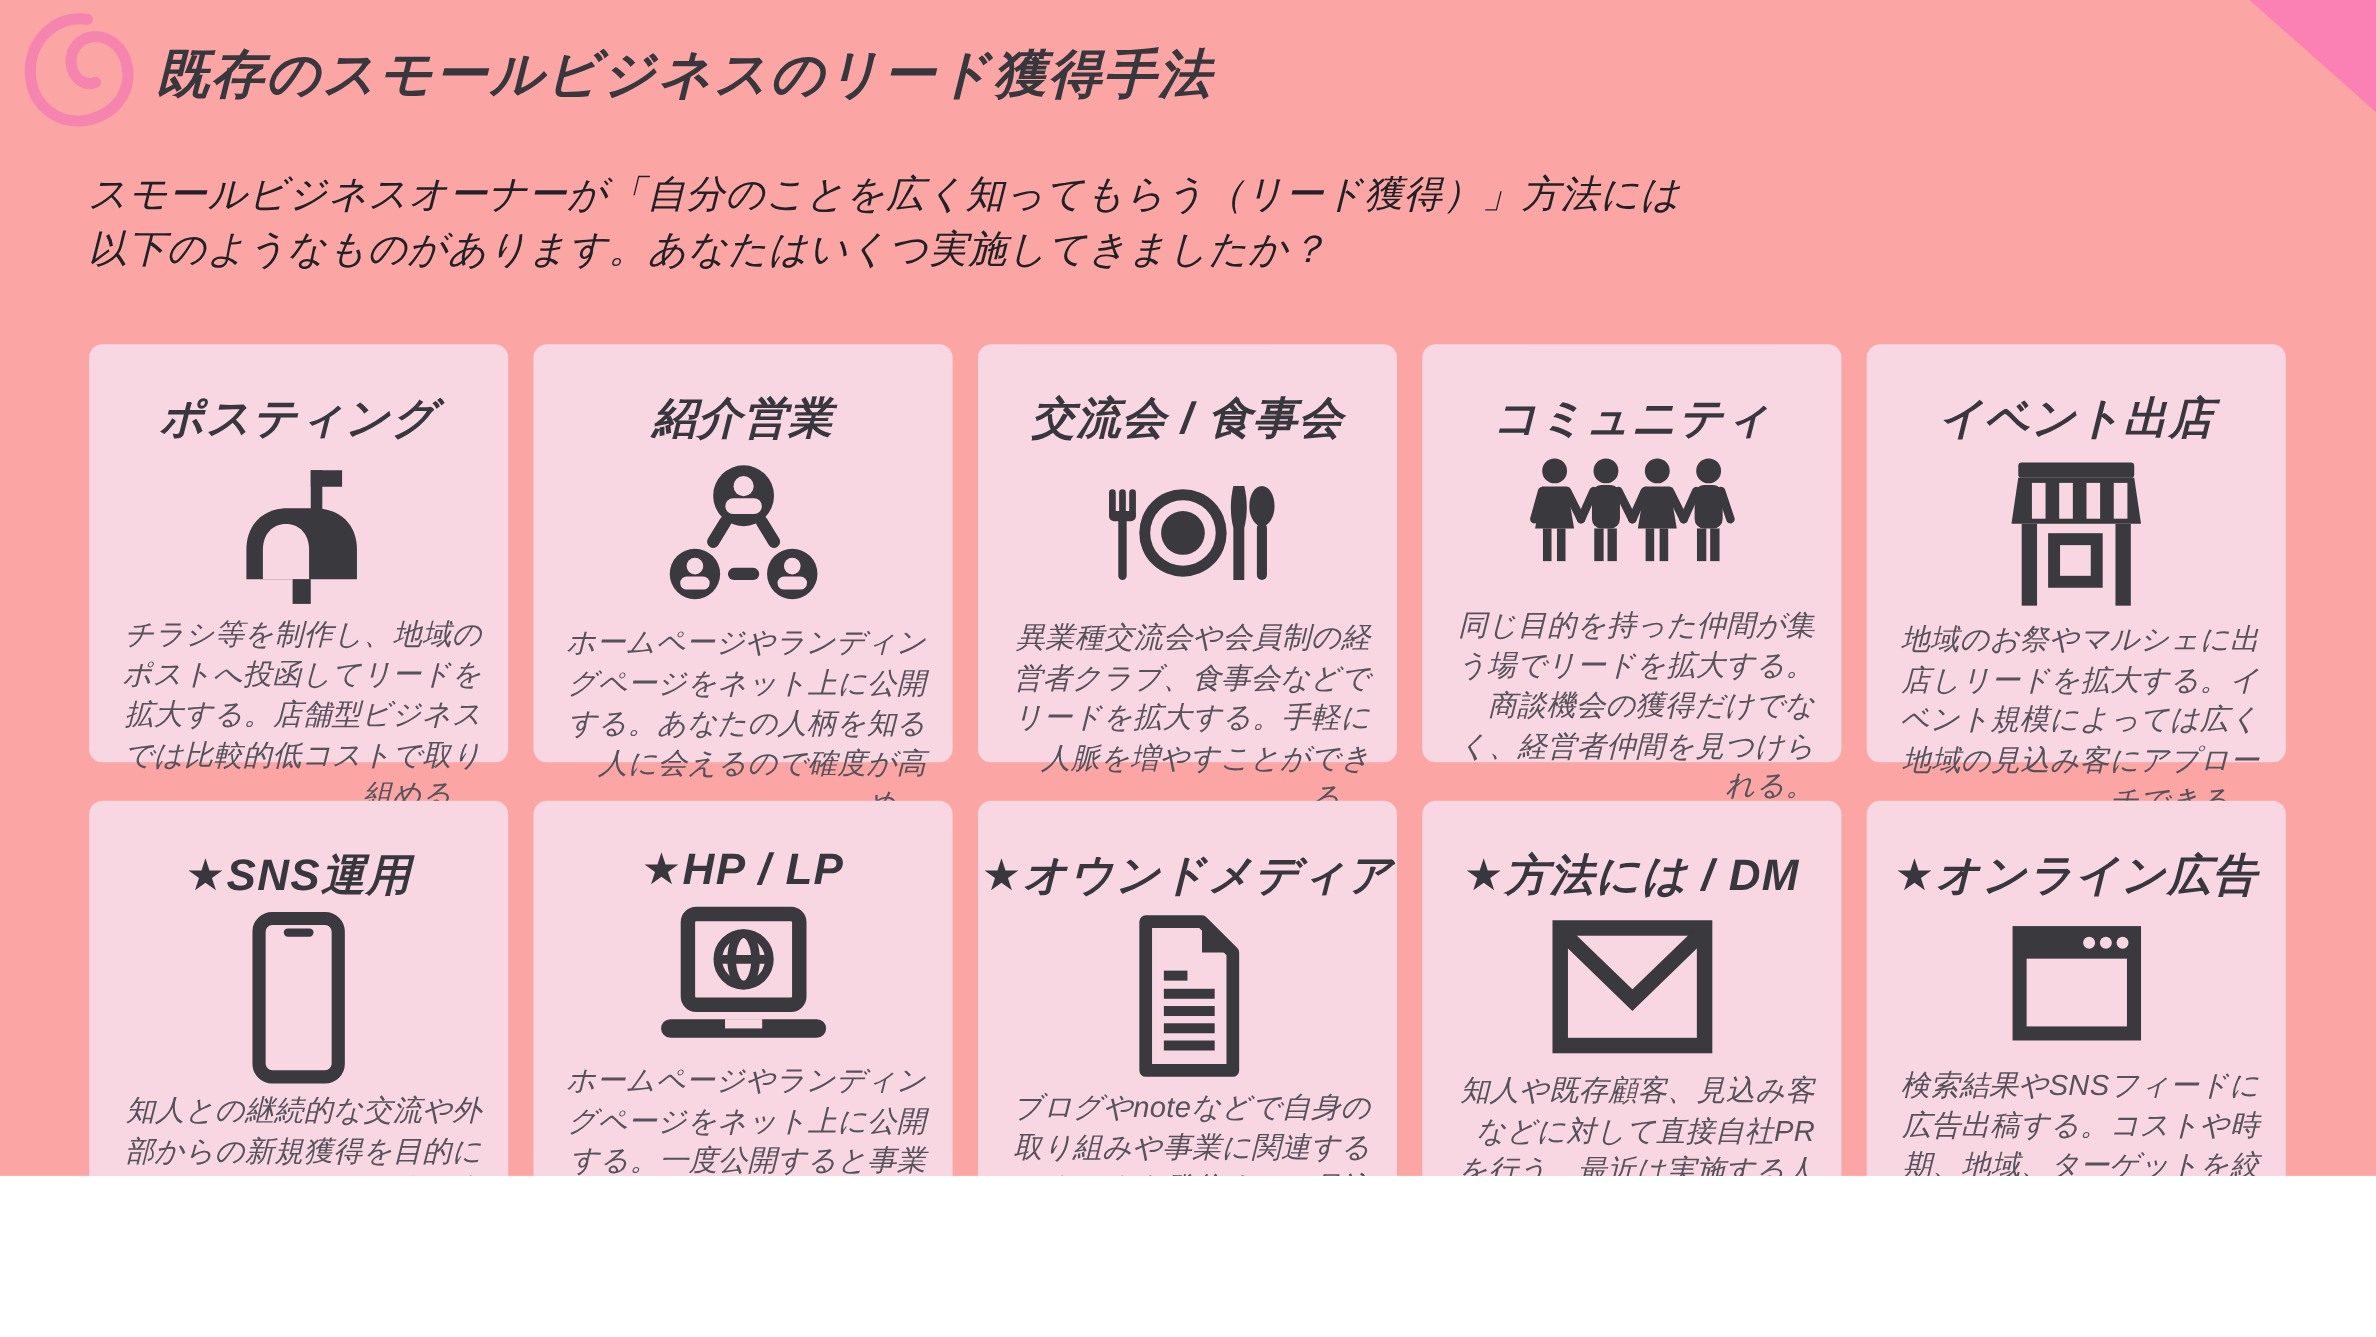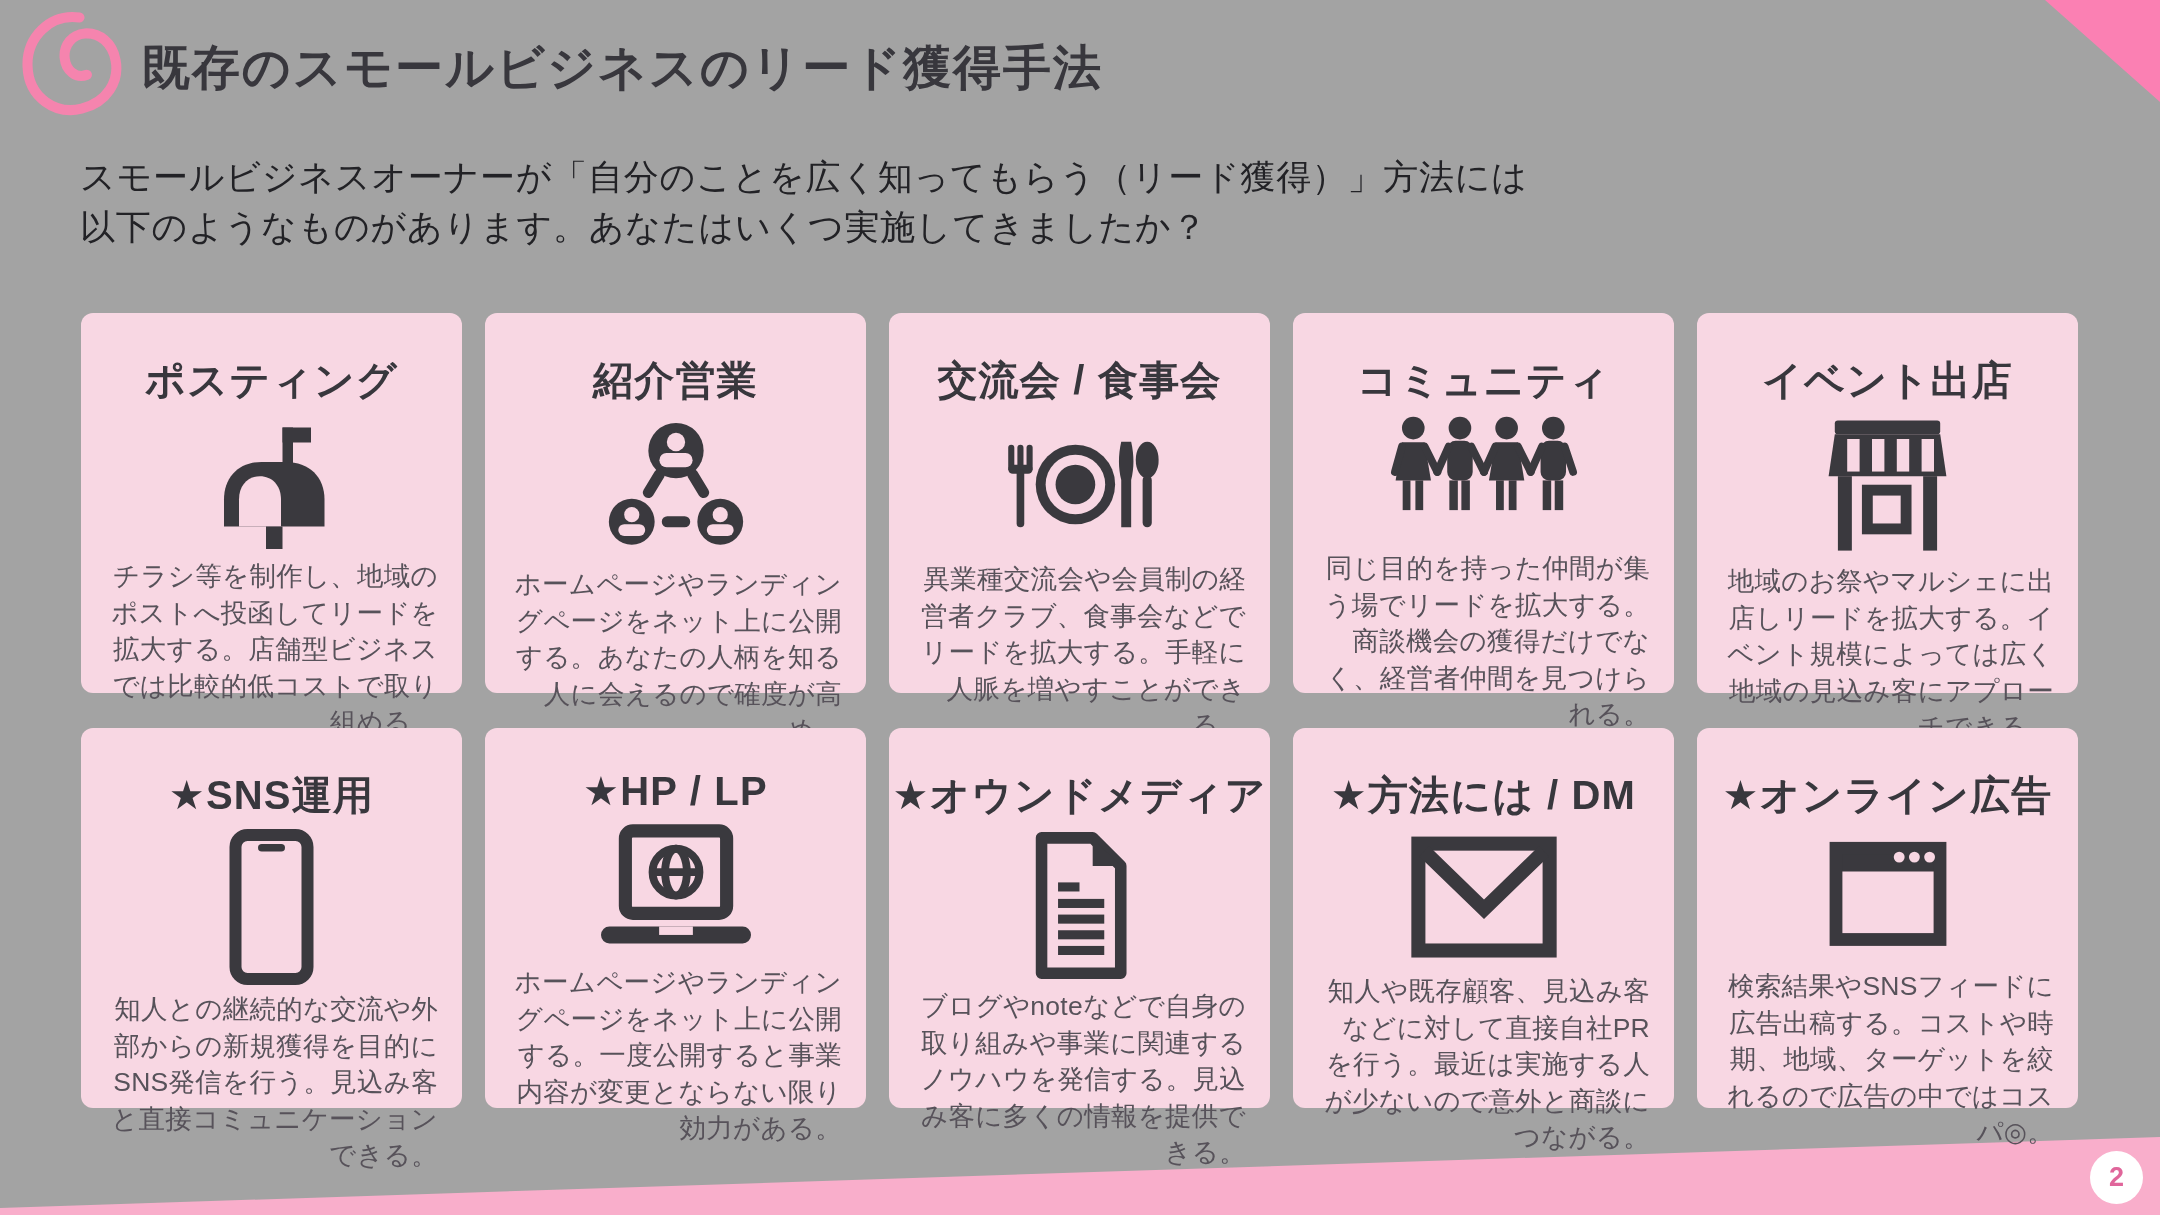--- a/index.html
+++ b/index.html
@@ -8,21 +8,21 @@
     --band-pink:#F9AECB;
     --card-bg:#F8D7E3;
     --title-text:#38373D;
     --body-text:#57525A;
     --icon-color:#3A393E;
     --badge-text:#E0669B;
   }
   *{margin:0;padding:0;box-sizing:border-box;}
   html,body{background:#fff;}
   body{font-family:"Liberation Sans","DejaVu Sans",sans-serif;}
-  .stage{position:relative;width:2160px;height:1215px;background:#a3a3a3;overflow:hidden;}
+  .stage{position:relative;width:2160px;height:1069px;background:#fca5a5;overflow:hidden;font-style:italic;}
 
   
   .corner-triangle{position:absolute;right:0;top:0;width:115px;height:102px;
     background:var(--triangle-pink);
     clip-path:polygon(0 0,100% 0,100% 100%);}
 
   
   .bottom-band{position:absolute;left:0;top:0;width:2160px;height:1215px;
     background:var(--band-pink);
     clip-path:polygon(0 1208px,2160px 1137px,2160px 1215px,0 1215px);}

